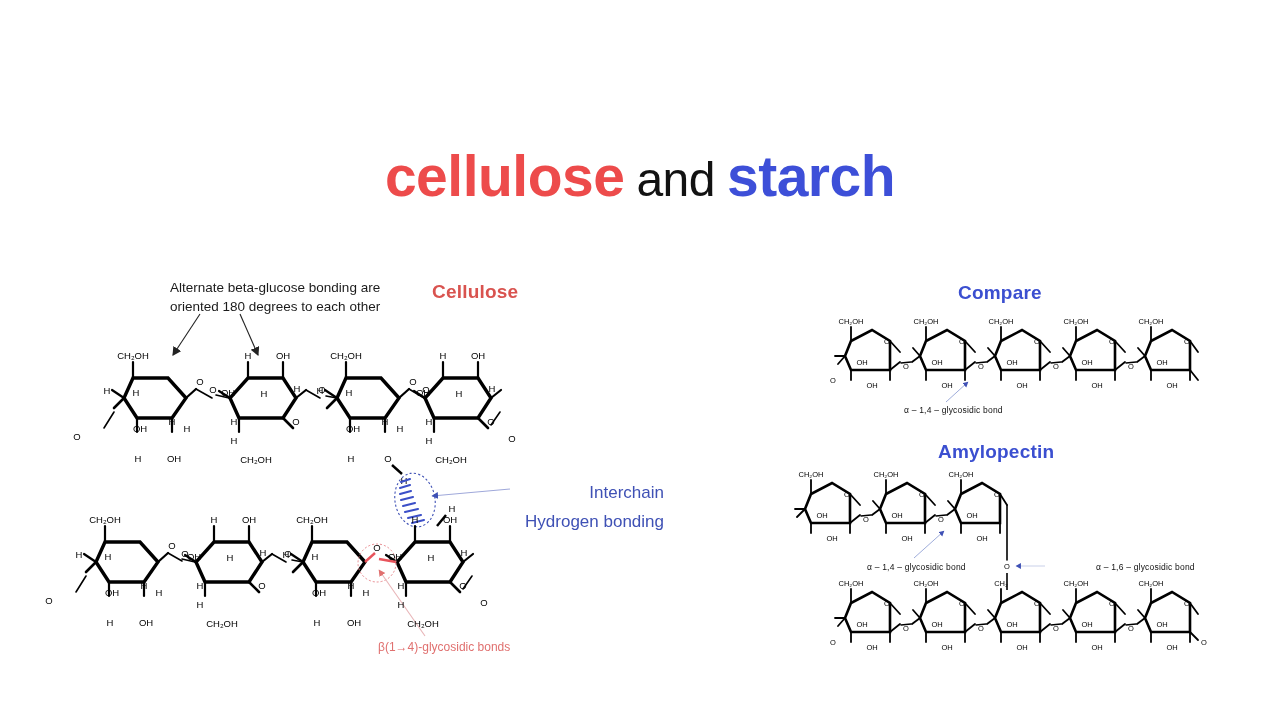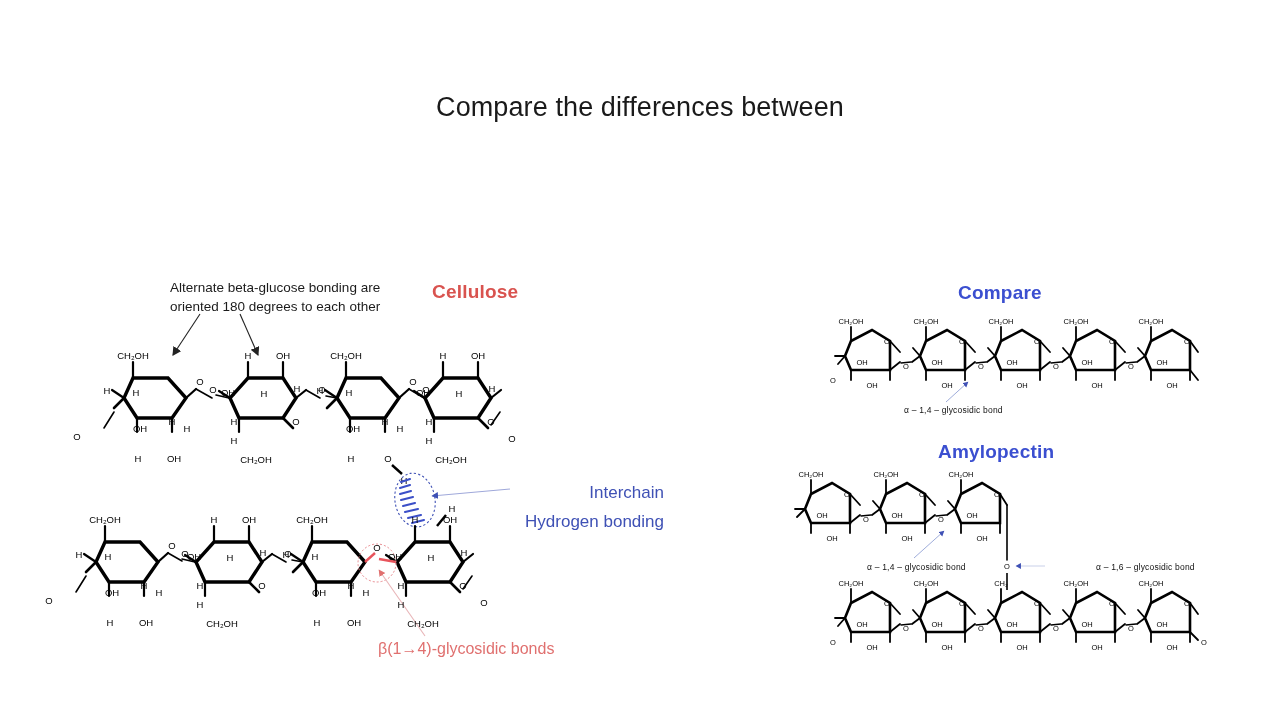--- a/index.html
+++ b/index.html
@@ -23,32 +23,34 @@
   .t-main .w2{color:#121212;font-weight:400;font-size:48px;}
   .t-main .w3{color:#3D4FD8;}
 
   .sec-h{position:absolute;font-weight:700;font-size:19px;letter-spacing:.2px;}
   .sec-h.red{color:#D9534F;}
   .sec-h.blue{color:#3B4FD0;}
 
   
   .anno{position:absolute;font-size:13.5px;color:#1b1b1b;line-height:1.38;}
   .anno-blue{position:absolute;font-size:17px;color:#3F51B5;line-height:1.7;text-align:right;}
-  .anno-red{position:absolute;font-size:16px;color:#E0706F;}
+  .anno-red{position:absolute;font-size:12px;color:#E0706F;}
   .anno-sm{position:absolute;font-size:8.5px;color:#111;letter-spacing:.2px;padding-left:47px;}
 
   svg{position:absolute;left:0;top:0;overflow:visible;}
   svg text{font-family:"Liberation Sans","DejaVu Sans",sans-serif;fill:#000;}
 </style>
 </head>
 <body>
 
 <div id="slide">
 
-  <div class="t-sub">Compare the differences between</div>
+  <div class="t-main">
+    <span class="w1">cellulose</span><span class="w2" style="margin:0 12px;">and</span><span class="w3">starch</span>
+  </div>
 
   <div class="sec-h red" style="left:432px;top:281px;">Cellulose</div>
   <div class="sec-h blue" style="left:958px;top:282px;">Compare</div>
   <div class="sec-h blue" style="left:938px;top:441px;">Amylopectin</div>
 
   <div class="anno" style="left:170px;top:279px;width:260px;">
     <span>Alternate beta-glucose bonding are</span><br>
     <span>oriented 180 degrees to each other</span>
   </div>
 

